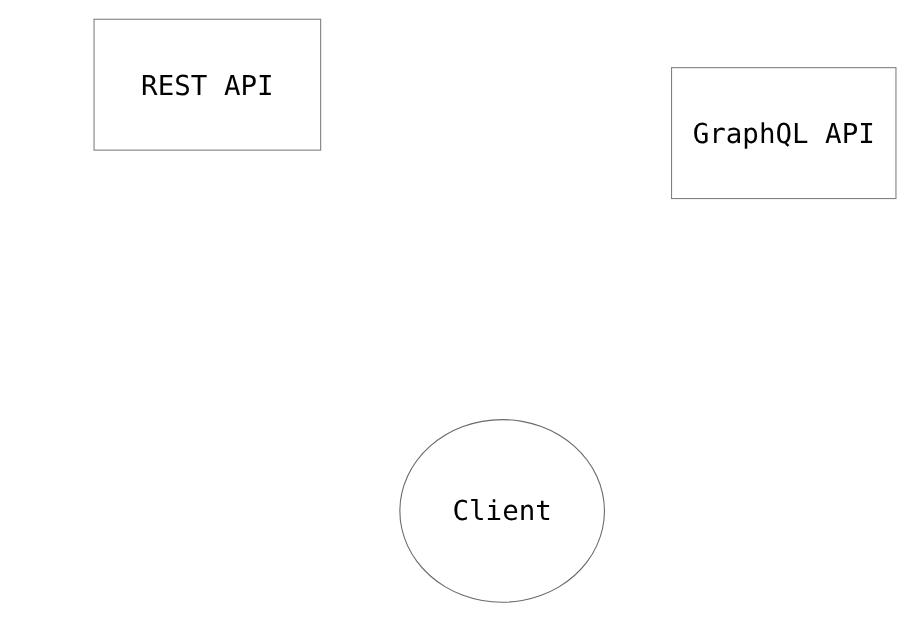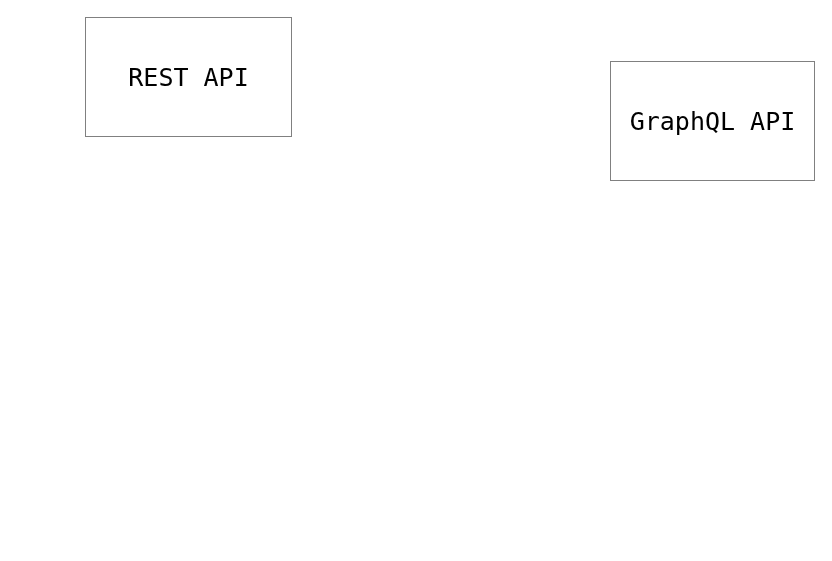--- a/index.html
+++ b/index.html
@@ -62,14 +62,17 @@
 <div class="canvas">
 
   <div class="node node-rect" id="node-rest-api">
     <span class="node-label">REST API</span>
   </div>
 
   <div class="node node-rect" id="node-graphql-api">
     <span class="node-label">GraphQL API</span>
   </div>
 
+  <div class="node node-ellipse" id="node-client">
+    <span class="node-label">Client</span>
+  </div>
 
 </div>
 
 </body></html>

